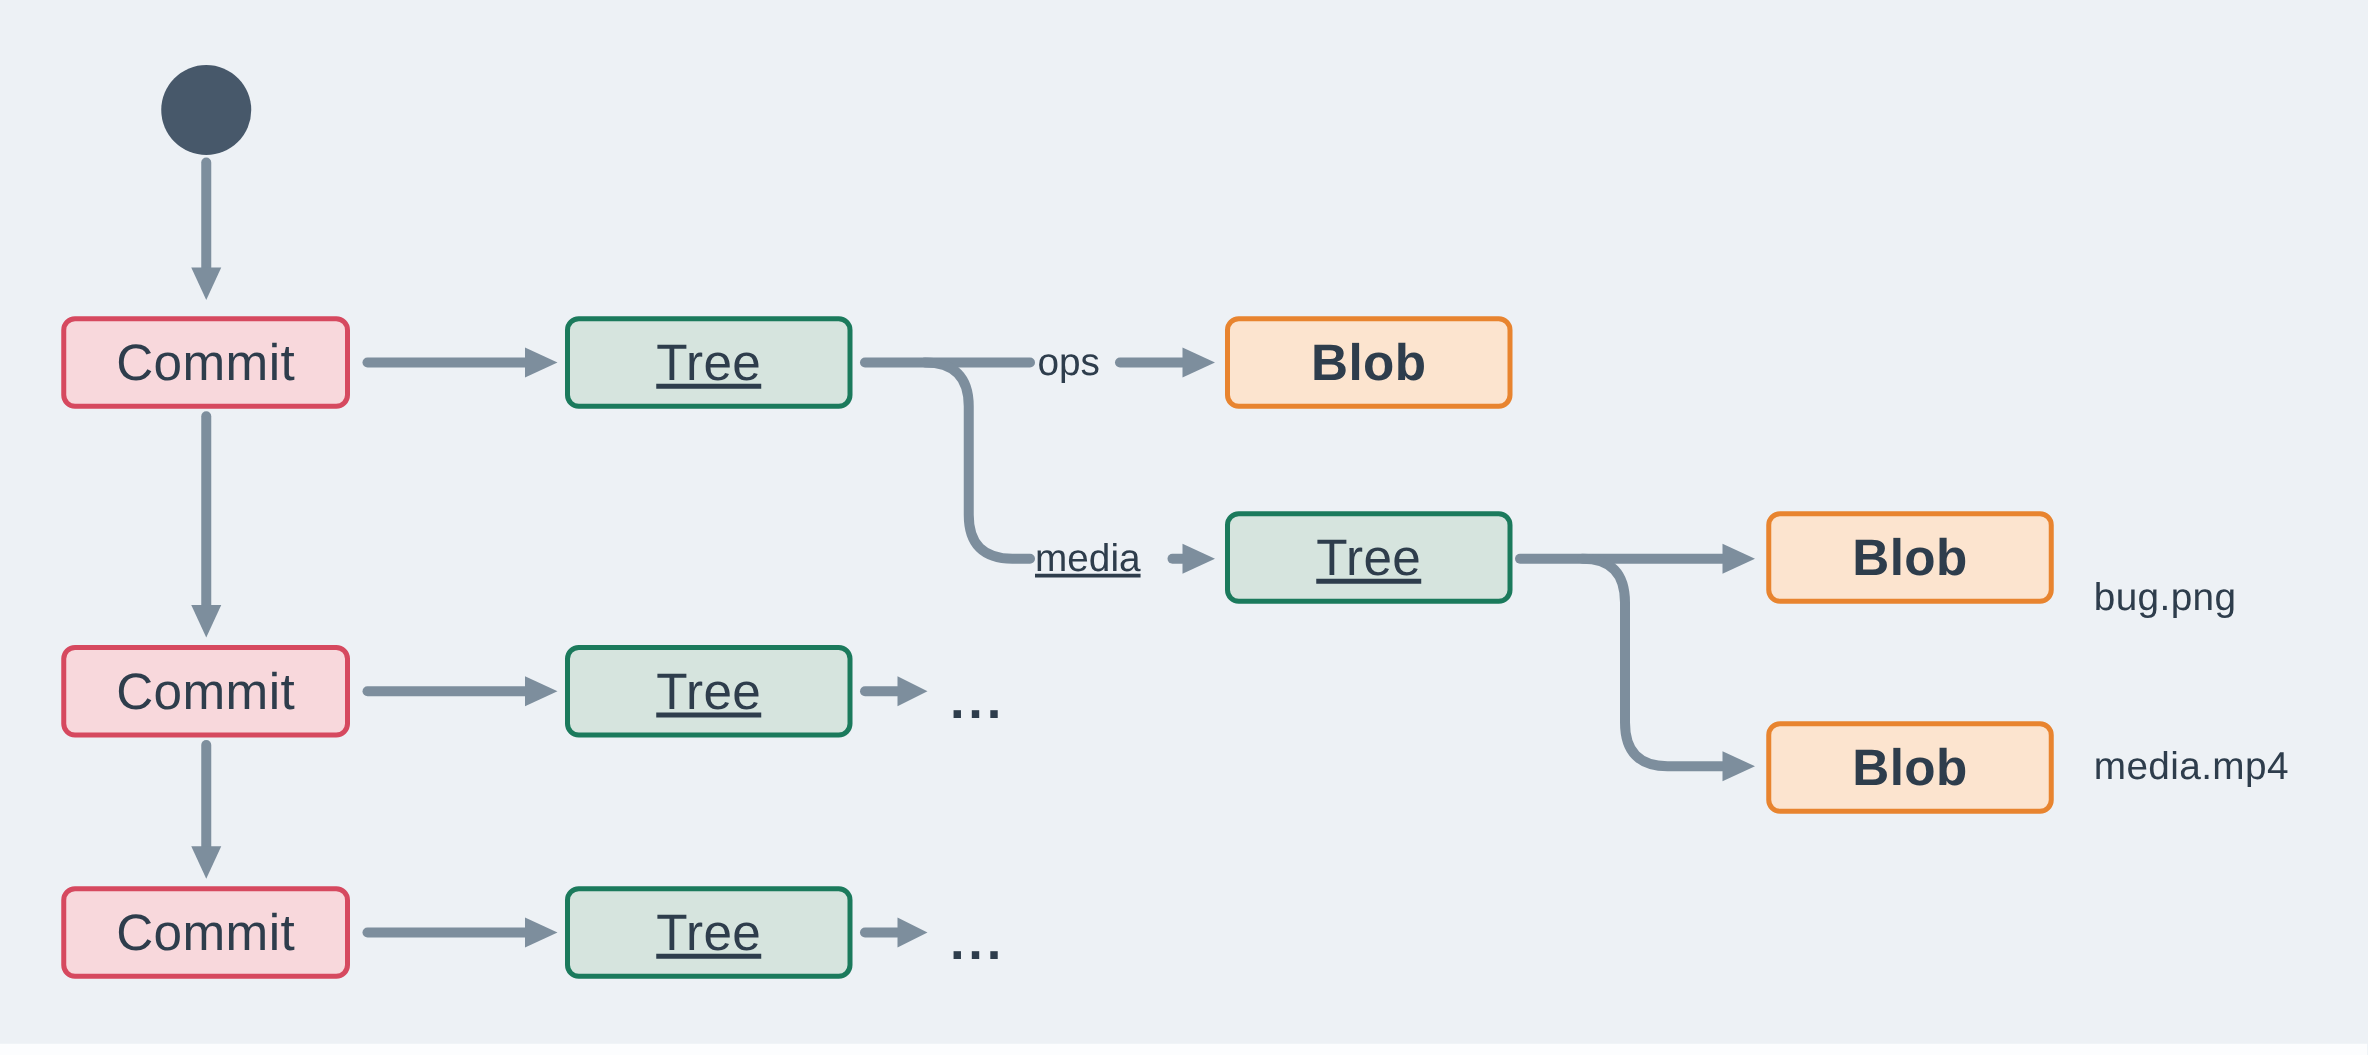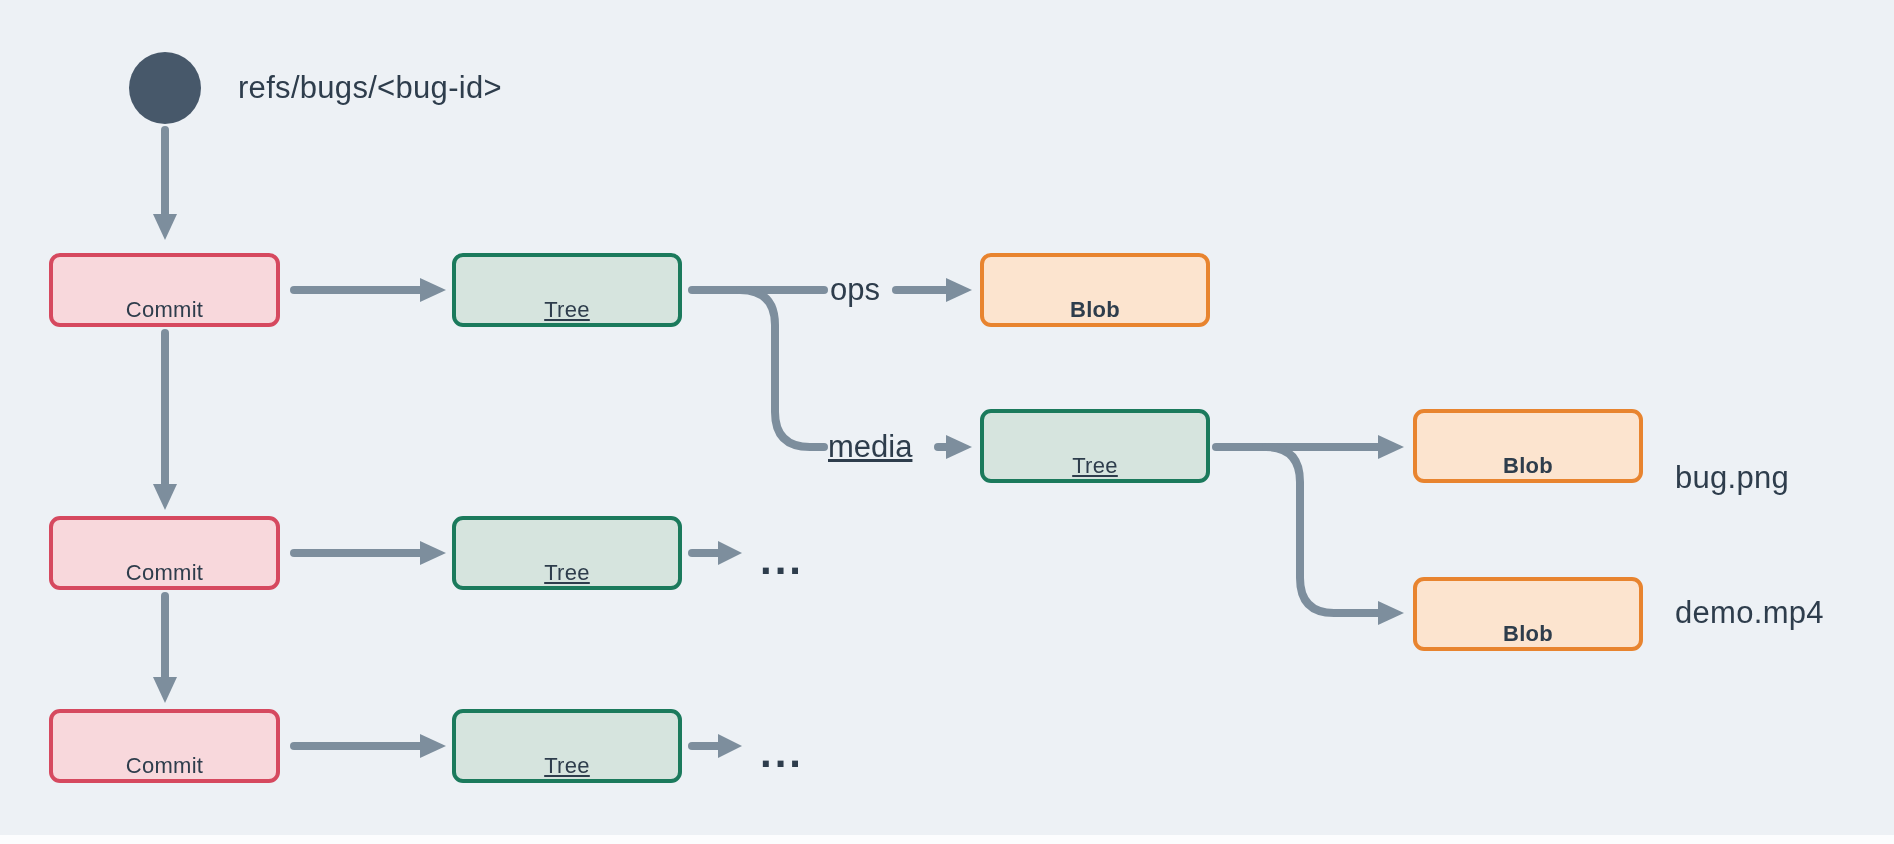--- a/index.html
+++ b/index.html
@@ -41,23 +41,23 @@
     stroke-linecap: round;
   }
   .edge-head { fill: var(--connector); stroke: none; }
   .node {
     position: absolute;
     width: 230px;
     height: 74px;
     border-radius: 11px;
     border: 4px solid;
     display: flex;
-    align-items: flex-end;
+    align-items: center;
     justify-content: center;
-    font-size: 22px;
+    font-size: 41px;
     font-weight: 500;
     letter-spacing: 0.3px;
     color: var(--text);
   }
   .node--commit { background: var(--commit-fill); border-color: var(--commit-border); width: 231px; }
   .node--tree   { background: var(--tree-fill);   border-color: var(--tree-border); text-decoration: underline; }
   .node--blob   { background: var(--blob-fill);   border-color: var(--blob-border); font-weight: bold; }
   .ref-circle {
     position: absolute;
     left: 129px; top: 52px;
@@ -142,21 +142,20 @@
     <polygon class="edge-head" points="1378,601 1378,625 1404,613"></polygon>
 
     <path class="edge" d="M 692 553 H 718"></path>
     <polygon class="edge-head" points="718,541 718,565 742,553"></polygon>
 
     <path class="edge" d="M 692 746 H 718"></path>
     <polygon class="edge-head" points="718,734 718,758 742,746"></polygon>
   </svg>
 
   <div class="ref-circle"></div>
-  <div class="side-label" style="left:238px; top:68px;">refs/bugs/&lt;bug-id&gt;</div>
 
   <div class="node node--commit" style="left:49px; top:253px;">
     <span>Commit</span>
   </div>
   <div class="node node--commit" style="left:49px; top:516px;">
     <span>Commit</span>
   </div>
   <div class="node node--commit" style="left:49px; top:709px;">
     <span>Commit</span>
   </div>
@@ -181,19 +180,19 @@
     <span>Blob</span>
   </div>
   <div class="node node--blob" style="left:1413px; top:577px;">
     <span>Blob</span>
   </div>
 
   <div class="edge-label" style="left:830px; top:270px; width:62px;">ops</div>
   <div class="edge-label" style="left:828px; top:427px; width:106px;text-decoration:underline;">media</div>
 
   <div class="side-label" style="left:1675px; top:448px;margin-top:10px;">bug.png</div>
-  <div class="side-label" style="left:1675px; top:593px;">demo.mp4</div>
+  <div class="side-label" style="left:1675px; top:593px;">media.mp4</div>
 
   <div class="ellipsis" style="left:760px; top:536px;">...</div>
   <div class="ellipsis" style="left:760px; top:729px;">...</div>
 
   <div class="bottom-strip"></div>
 </div>
 
 </body></html>

